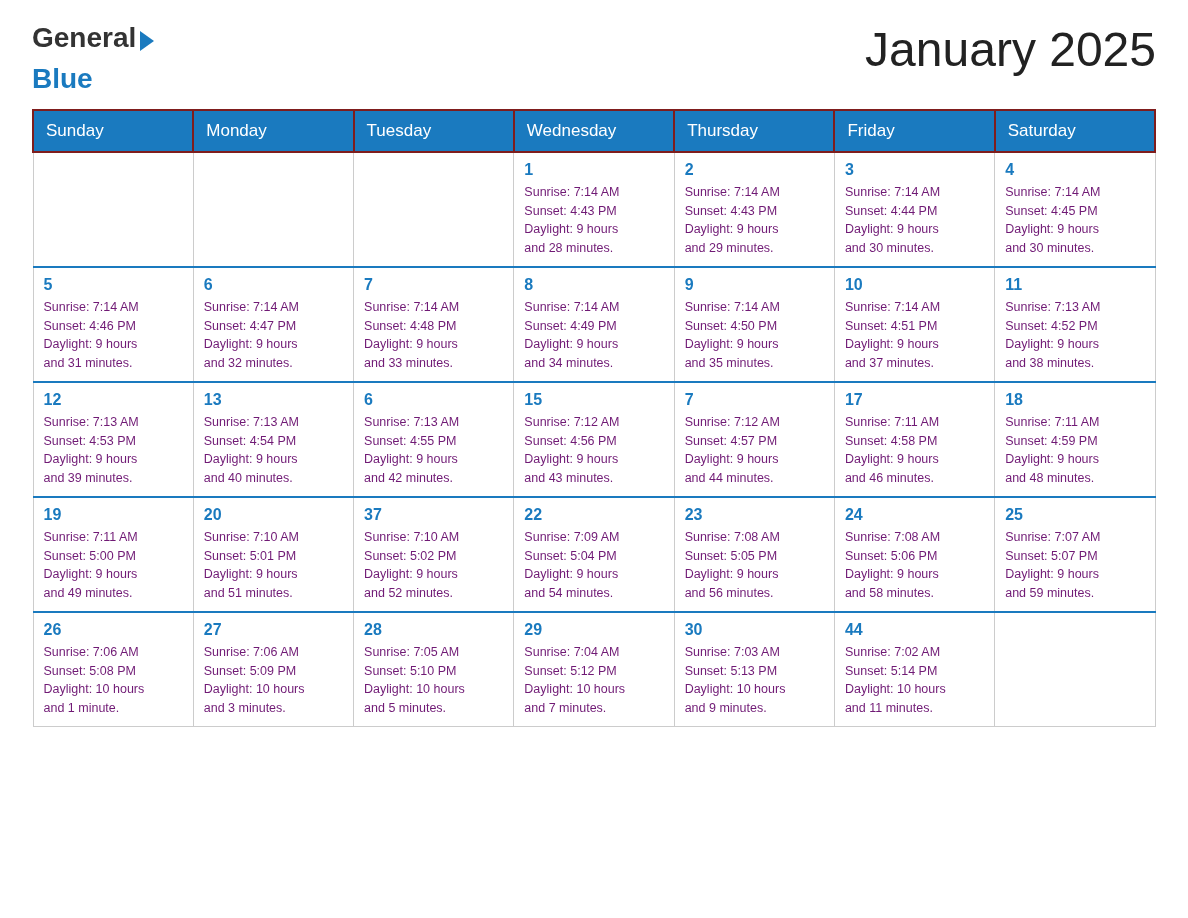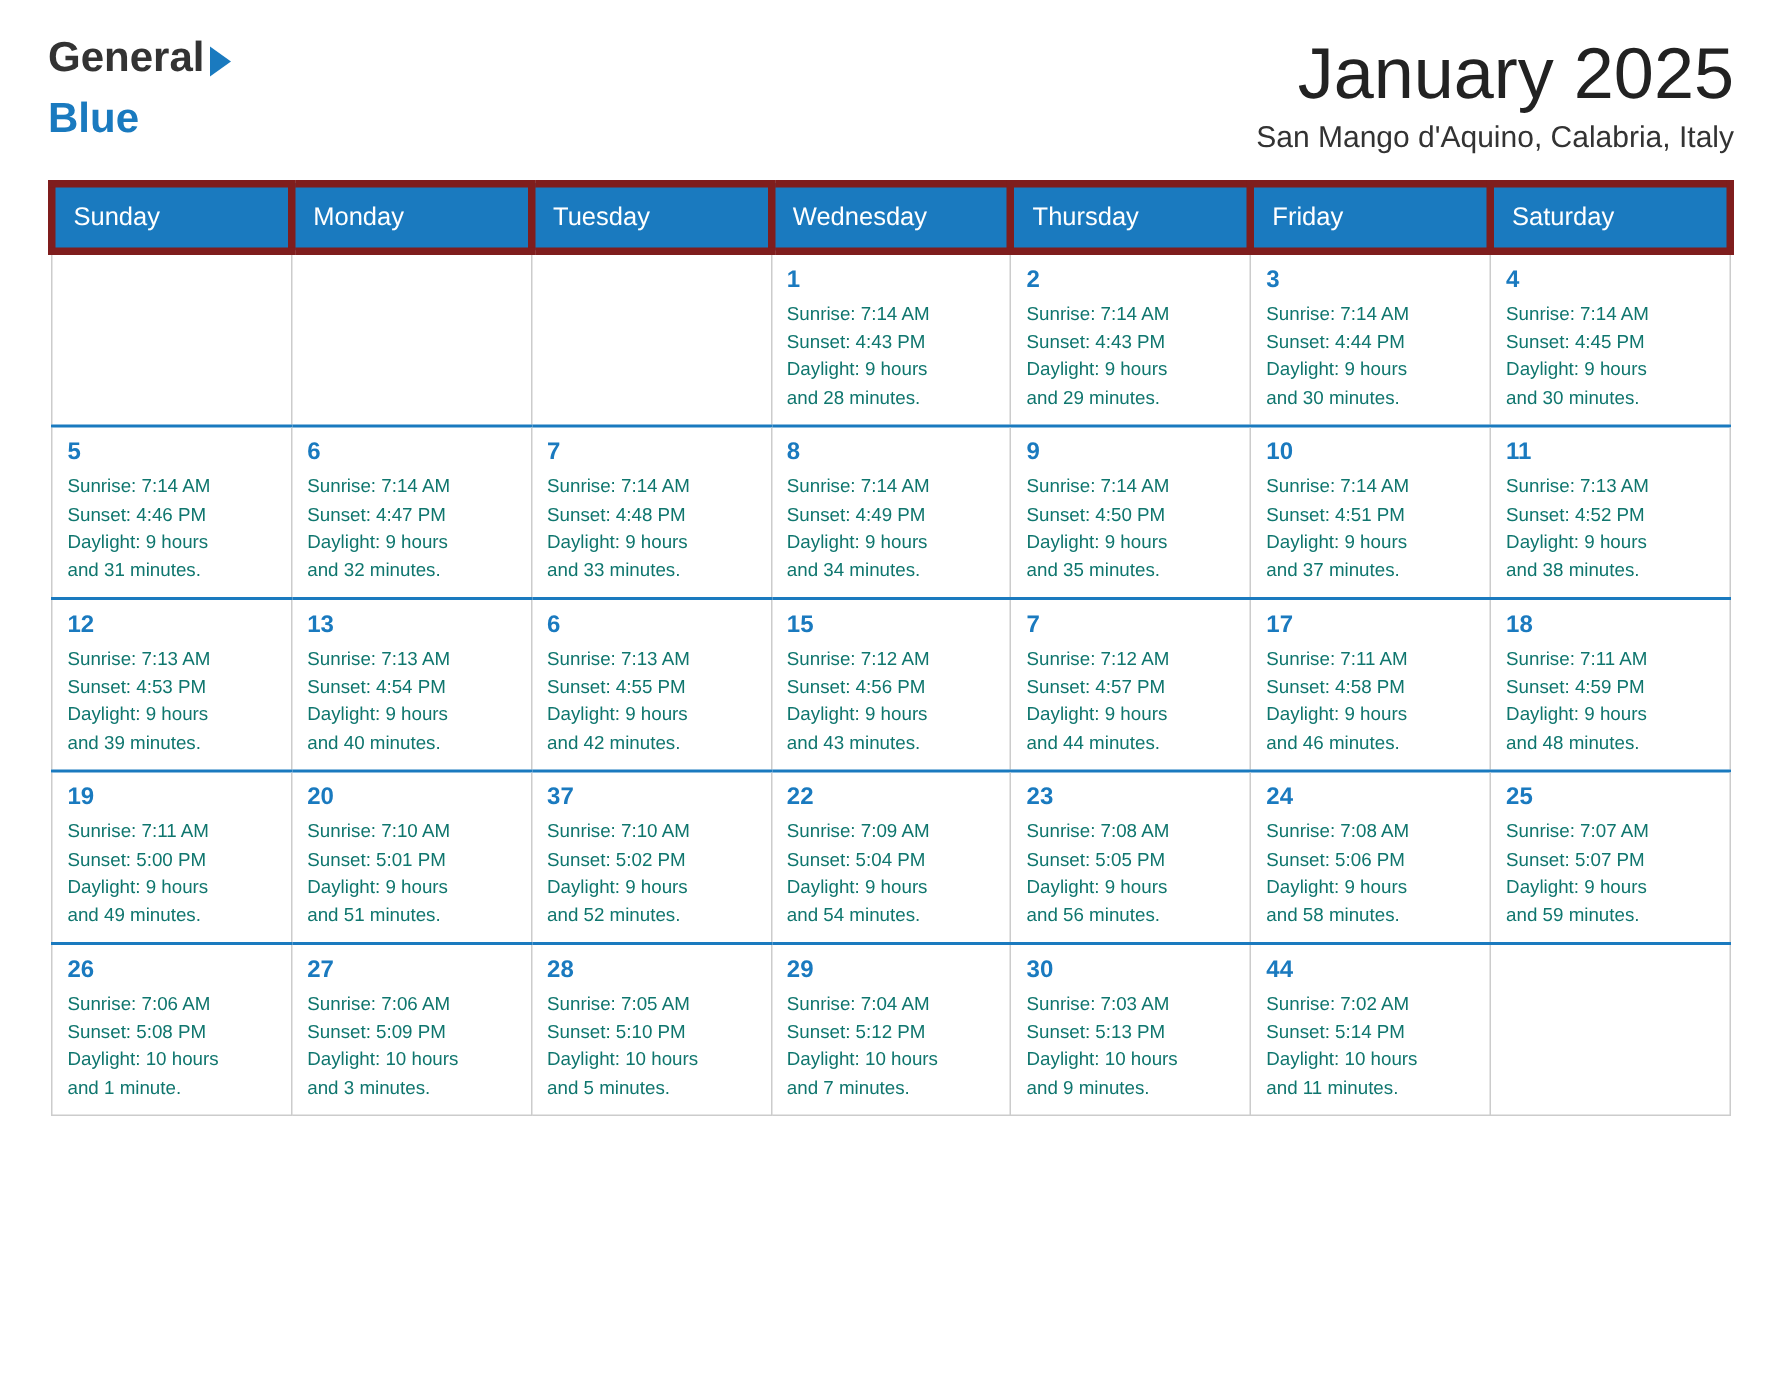--- a/index.html
+++ b/index.html
@@ -66,41 +66,41 @@
       border-collapse: collapse;
       border: 1px solid #bbb;
     }
     .calendar th {
       background: #1a7abf;
       color: #fff;
       font-size: 17px;
       font-weight: normal;
       padding: 10px 12px;
       text-align: left;
-      border: 5px solid #7f1d1d;
+      border: 2px solid #7f1d1d;
     }
     .calendar td {
       width: calc(100% / 7);
       vertical-align: top;
       padding: 8px 10px;
       border: 1px solid #ccc;
       min-height: 110px;
       font-size: 13px;
       color: #333;
     }
     .day-num {
       font-size: 16px;
       color: #1a7abf;
       font-weight: bold;
       display: block;
       margin-bottom: 4px;
     }
     .day-info {
       font-size: 12.5px;
-      color: #0f766e;
+      color: #701a75;
       line-height: 1.5;
     }
     .empty-cell {
       background: #fff;
     }
     .row-divider td {
       border-top: 2px solid #1a7abf;
     }
   </style>
 </head>
@@ -108,21 +108,20 @@
 
 <div class="header">
   <div class="logo">
     <div>
       <span class="logo-general">General</span><span class="logo-arrow"></span>
     </div>
     <span class="logo-blue">Blue</span>
   </div>
   <div class="title-block">
     <div class="month-year">January 2025</div>
-    <div class="location">San Mango d'Aquino, Calabria, Italy</div>
   </div>
 </div>
 
 <table class="calendar">
   <thead>
     <tr>
     <th>Sunday</th>
         <th>Monday</th>
         <th>Tuesday</th>
         <th>Wednesday</th>

